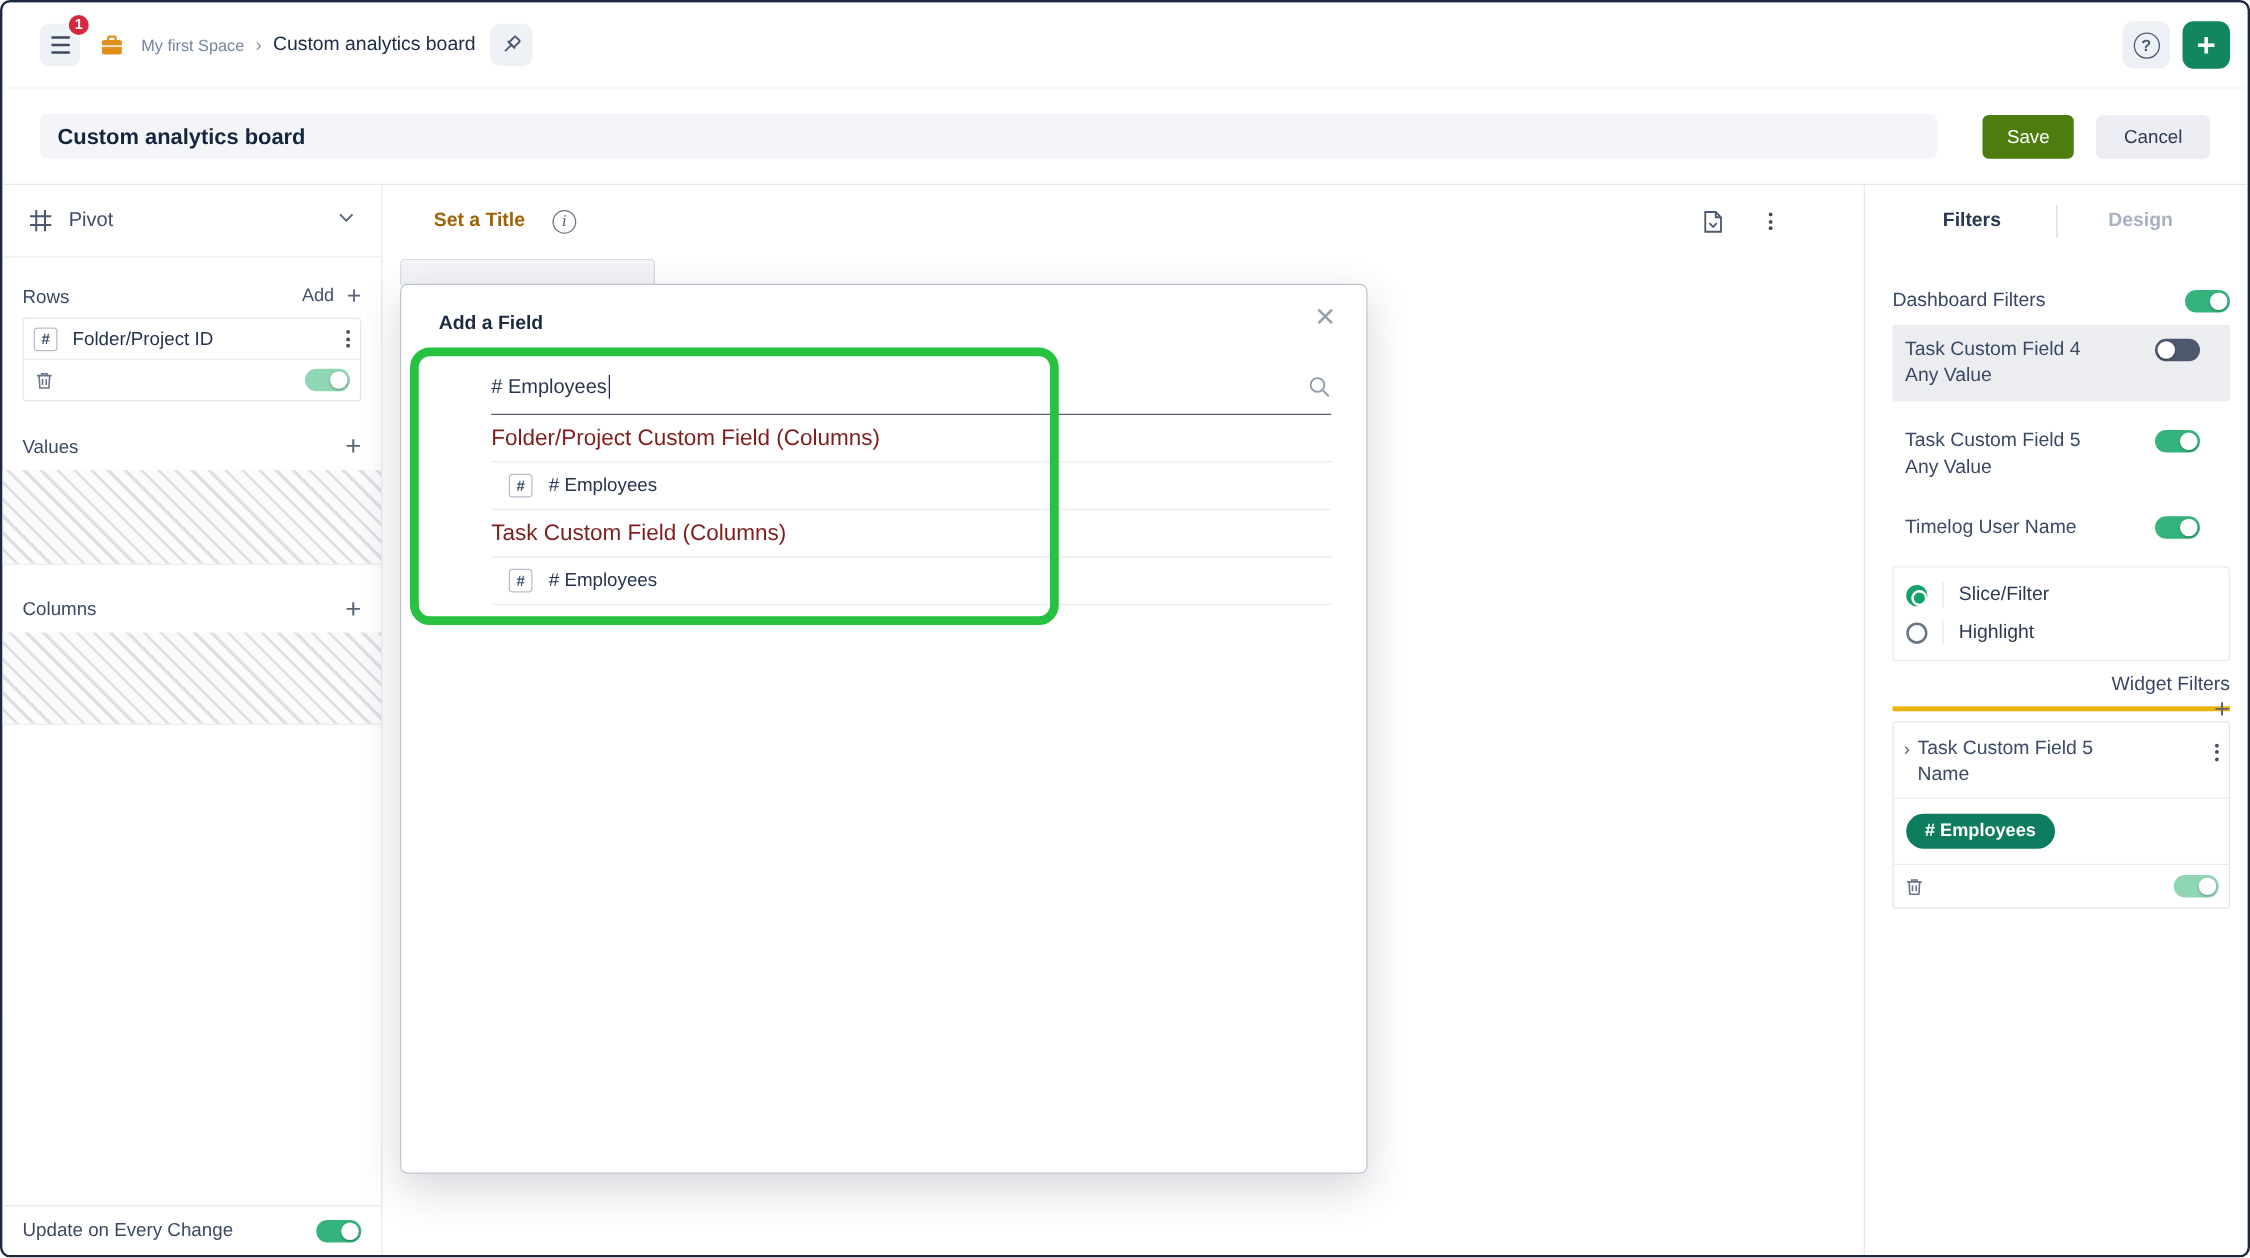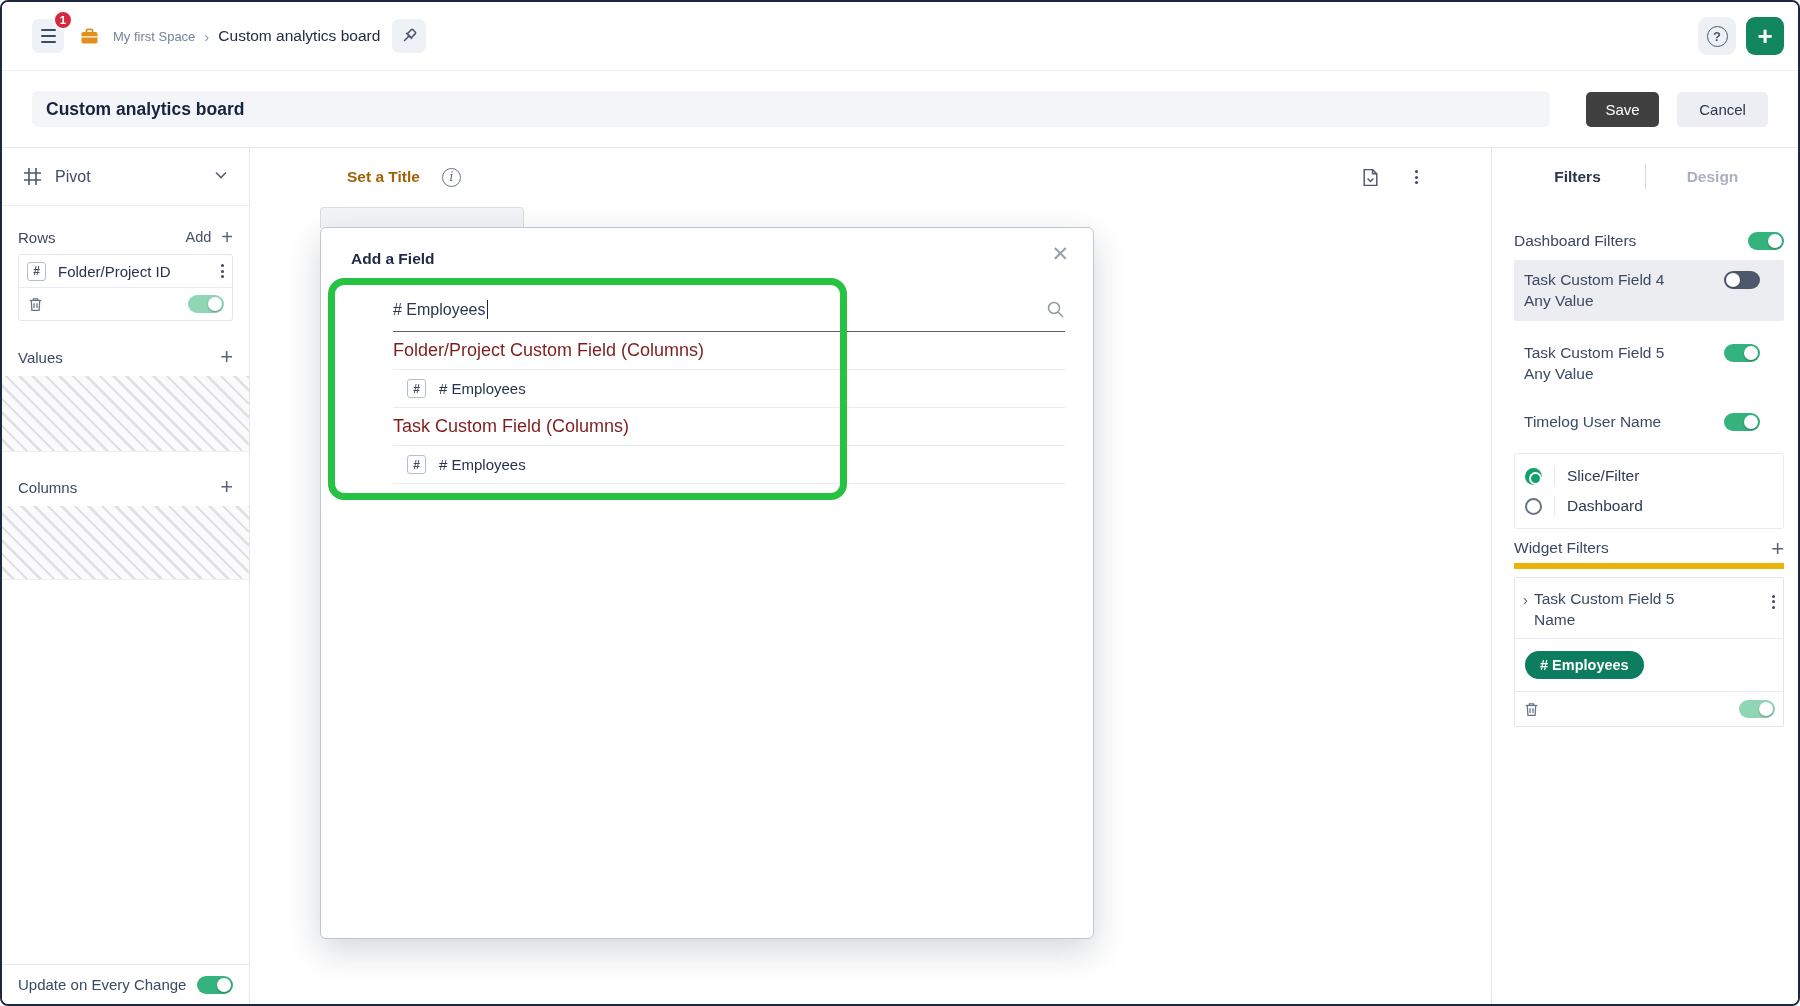--- a/index.html
+++ b/index.html
@@ -15,25 +15,25 @@
   .crumb-sep { color:#8b97ab; font-size:15px; margin:0 9px; }
   .crumb-page { color:#202d47; font-size:15.5px; }
   .pin-btn { width:34px; height:34px; background:#eef1f6; border-radius:8px; margin-left:12px; display:flex; align-items:center; justify-content:center; cursor:pointer; }
   .help-btn { width:38px; height:38px; border-radius:9px; background:#edf0f5; margin-left:auto; display:flex; align-items:center; justify-content:center; cursor:pointer; }
   .help-circle { width:21px; height:21px; border-radius:50%; border:1.6px solid #4c586f; color:#4c586f; font-size:13px; font-weight:bold; display:flex; align-items:center; justify-content:center; }
   .add-btn { width:38px; height:38px; border-radius:9px; background:#12875f; margin-left:10px; color:#fff; font-size:26px; font-weight:bold; display:flex; align-items:center; justify-content:center; line-height:0; cursor:pointer; }
 
   
   .title-row { position:absolute; left:0; right:0; top:69px; height:77px; display:flex; align-items:center; padding:0 30px; border-bottom:1px solid #e4e7ed; background:#fff; }
   .board-title-input { flex:0 0 1518px; height:36px; background:#f3f5f9; border:none; border-radius:6px; font-family:"Liberation Sans", sans-serif; font-size:17.5px; font-weight:bold; color:#17243d; padding:0 14px; outline:none; }
-  .save-btn { margin-left:36px; width:75px; height:35px; background:#404040; color:#fff; border:none; border-radius:5px; font-size:15px; font-family:"Liberation Sans", sans-serif; cursor:pointer; }
+  .save-btn { margin-left:36px; width:75px; height:35px; background:#4d7c0f; color:#fff; border:none; border-radius:5px; font-size:15px; font-family:"Liberation Sans", sans-serif; cursor:pointer; }
   .cancel-btn { margin-left:18px; width:93px; height:35px; background:#eceef3; color:#2c3850; border:none; border-radius:5px; font-size:15px; font-family:"Liberation Sans", sans-serif; cursor:pointer; }
 
   
-  .left-panel { position:absolute; left:0; top:146px; bottom:0; width:248px; background:#fff; border-right:1px solid #e4e7ed; }
+  .left-panel { position:absolute; left:0; top:146px; bottom:0; width:304px; background:#fff; border-right:1px solid #e4e7ed; }
   .center-panel { position:absolute; left:305px; top:146px; bottom:0; right:308px; background:#fff; }
   .right-panel { position:absolute; right:0; top:146px; bottom:0; width:307px; background:#fff; border-left:1px solid #e4e7ed; }
 
   
   .pivot-row { position:absolute; left:0; right:0; top:0; height:58px; display:flex; align-items:center; padding:0 20px; border-bottom:1px solid #eceef2; }
   .pivot-label { font-size:16px; color:#3e4c68; margin-left:12px; }
   .pivot-chevron { margin-left:auto; }
   .sec-head { position:absolute; left:16px; right:16px; height:26px; display:flex; align-items:center; }
   .sec-label { font-size:15px; color:#3c4964; }
   .plus-glyph { margin-left:auto; font-size:22px; font-weight:300; color:#5a6478; cursor:pointer; line-height:20px; }
@@ -96,21 +96,21 @@
   .fc-value { font-size:15.5px; color:#3c4964; display:block; }
   .card-grey { background:#ecedf1; }
   .card-white { background:#fff; }
   .radio-box { border:1px solid #e9ebef; border-radius:3px; padding:9px 10px; background:#fff; }
   .radio-row { display:flex; align-items:center; height:26px; }
   .radio { width:17px; height:17px; border-radius:50%; flex:0 0 17px; position:relative; cursor:pointer; }
   .radio.sel { background:#12a268; }
   .radio.sel::after { content:""; position:absolute; left:4px; top:4px; width:9px; height:9px; border-radius:50%; border:2px solid #fff; }
   .radio.unsel { border:2px solid #6a7487; background:#fff; }
   .radio-label { font-size:15.5px; color:#2e3a52; margin-left:12px; border-left:1px solid #e5e8ee; padding-left:12px; line-height:20px; cursor:pointer; }
-  .wf-head { display:flex; align-items:flex-start; height:30px; border-bottom:6px solid #eab308; }
+  .wf-head { display:flex; align-items:flex-end; height:30px; border-bottom:4px solid #eab308;flex-direction:column; }
   .wf-card { border:1px solid #e2e5ea; border-radius:2px; background:#fff; }
   .wf-r1 { display:flex; align-items:flex-start; padding:10px 8px 8px 6px; border-bottom:1px solid #e9ebef; }
   .wf-chevron { color:#5a6478; font-size:15px; margin:3px 6px 0 2px; cursor:pointer; }
   .wf-name { font-size:15.5px; color:#3c4964; line-height:21px; }
   .wf-r2 { padding:12px 10px; border-bottom:1px solid #e9ebef; }
   .chip { display:inline-block; background:#0d7c5f; color:#fff; font-size:14.5px; font-weight:bold; padding:6px 15px; border-radius:15px; cursor:pointer; }
   .wf-r3 { display:flex; align-items:center; padding:6px 8px; height:34px; }
 </style>
 </head>
 <body>
@@ -326,21 +326,21 @@
           </span>
       </div>
 
       <div class="radio-box" style="margin-top:12px;">
         <div class="radio-row">
           <span class="radio sel"></span>
           <span class="radio-label">Slice/Filter</span>
         </div>
         <div class="radio-row" style="margin-top:4px;">
           <span class="radio unsel"></span>
-          <span class="radio-label">Dashboard</span>
+          <span class="radio-label">Highlight</span>
         </div>
       </div>
 
       <div class="wf-head" style="margin-top:10px;">
         <span class="rp-label">Widget Filters</span>
         <span class="plus-glyph">+</span>
       </div>
 
       <div class="wf-card" style="margin-top:8px;">
         <div class="wf-r1">

